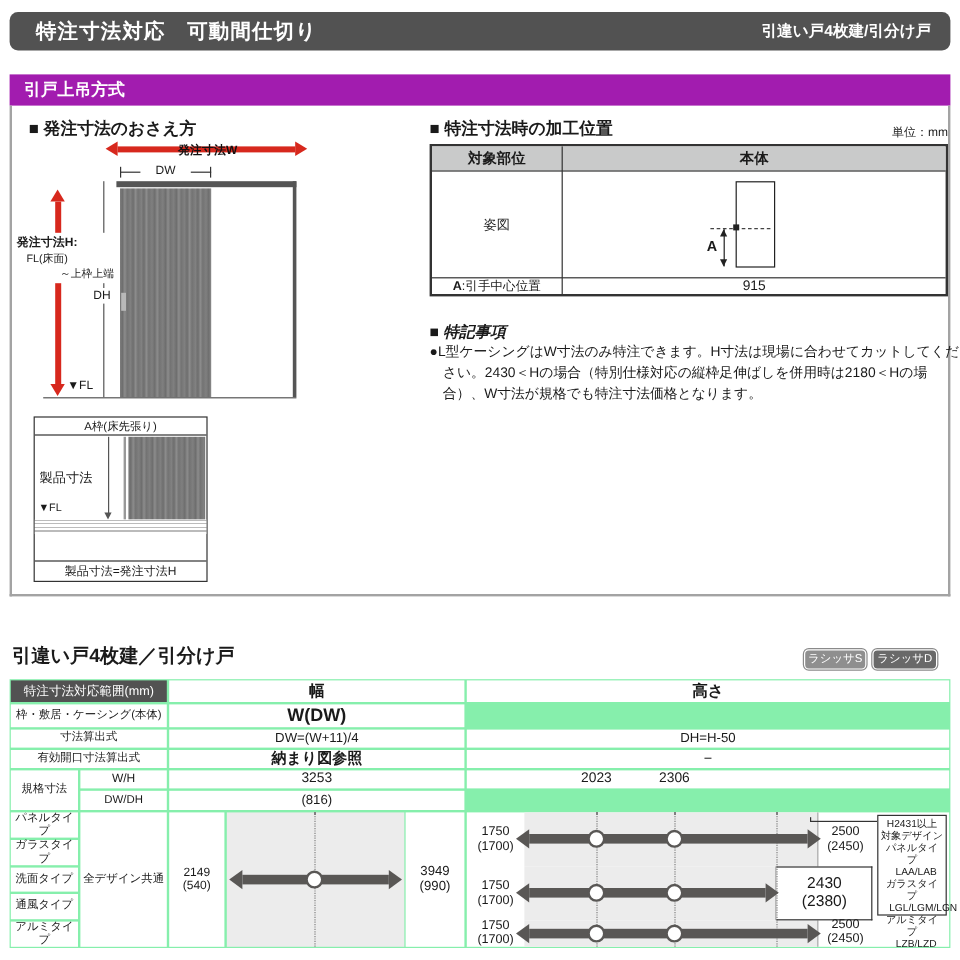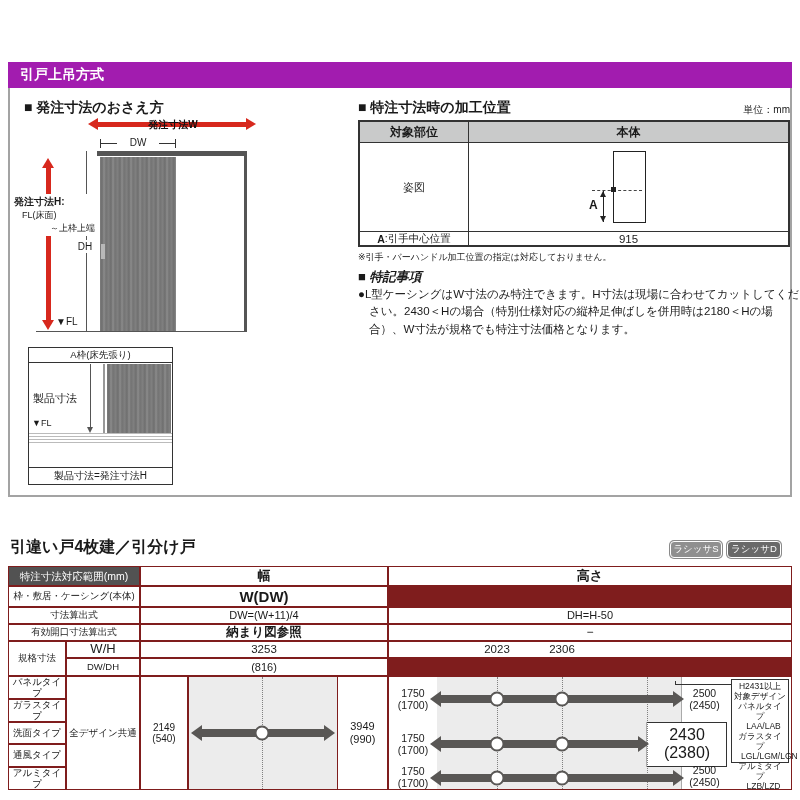--- a/index.html
+++ b/index.html
@@ -41,20 +41,25 @@
          font-size:9.5px;display:flex;align-items:center;justify-content:center;}
   .cl{display:block;}
   .cl.ind{padding-left:7px;}
   .note{color:#222;}
 </style>
 </head>
 <body>
 
 <div id="app">
 
+  <div class="abs" style="left:8px;top:10px;width:784px;height:32px;background:#525252;border-radius:7px;
+              display:flex;align-items:center;justify-content:space-between;padding:0 16px 0 22px;box-sizing:border-box;">
+    <span class="bold" style="color:#fff;font-size:17px;letter-spacing:1px;">特注寸法対応　可動間仕切り</span>
+    <span class="bold" style="color:#fff;font-size:13px;">引違い戸4枚建/引分け戸</span>
+  </div>
 
   <div class="abs flex" style="left:8px;top:62px;width:784px;height:26px;background:#a21caf;justify-content:flex-start;
               padding-left:12px;box-sizing:border-box;">
     <span class="bold" style="color:#fff;font-size:14px;">引戸上吊方式</span>
   </div>
   <div class="abs" style="left:8px;top:88px;width:784px;height:409px;border:2px solid #a3a3a3;border-top:none;box-sizing:border-box;"></div>
 
   <div class="abs bold" style="left:24px;top:99px;font-size:14px;">■ 発注寸法のおさえ方</div>
 
   <div class="rah" style="left:98px;top:122px;width:148px;"></div>
@@ -109,48 +114,47 @@
   <div class="abs" style="left:592px;top:190px;width:50px;height:0;border-top:1px dashed #444;"></div>
   <div class="abs" style="left:611px;top:187px;width:5px;height:5px;background:#222;"></div>
   <div class="bav" style="left:603px;top:191px;height:31px;"></div>
   <div class="abs bold" style="left:589px;top:198px;font-size:12px;">A</div>
 
   <div class="abs flex" style="left:360px;top:232px;width:108px;height:13px;font-size:10.5px;">
     <span class="bold">A</span>
       <span>:引手中心位置</span>
   </div>
   <div class="abs flex" style="left:469px;top:232px;width:319px;height:13px;font-size:11.5px;">915</div>
-  <div class="abs note" style="left:358px;top:251px;font-size:9px;">※引手・バーハンドル加工位置の指定は対応しておりません。</div>
 
   <div class="abs bold" style="left:358px;top:268px;font-size:13px;font-style:italic;">■ 特記事項</div>
   <div class="abs" style="left:358px;top:286px;width:434px;font-size:11.5px;line-height:1.5;padding-left:11px;text-indent:-11px;">●L型ケーシングはW寸法のみ特注できます。H寸法は現場に合わせてカットしてください。2430＜Hの場合（特別仕様対応の縦枠足伸ばしを併用時は2180＜Hの場合）、W寸法が規格でも特注寸法価格となります。</div>
 
   <div class="abs bold" style="left:10px;top:537px;font-size:16px;">引違い戸4枚建／引分け戸</div>
   <div class="badge" style="left:670px;top:541px;width:50px;height:15px;background:#8f8f8f;">ラシッサS</div>
   <div class="badge" style="left:727px;top:541px;width:52px;height:15px;background:#696969;">ラシッサD</div>
 
-  <div class="abs" style="left:8px;top:566px;width:784px;height:224px;background:#7f1d1d;">
+  <div class="abs" style="left:8px;top:566px;width:784px;height:224px;background:#86efac;">
 
     <div class="cell dark" style="left:1px;top:1px;width:130px;height:18px;font-size:10.5px;">特注寸法対応範囲(mm)</div>
     <div class="cell bold" style="left:133px;top:1px;width:246px;height:18px;font-size:13px;">幅</div>
     <div class="cell bold" style="left:381px;top:1px;width:402px;height:18px;font-size:13px;">高さ</div>
 
     <div class="cell" style="left:1px;top:21px;width:130px;height:19px;font-size:9.5px;">枠・敷居・ケーシング(本体)</div>
     <div class="cell bold" style="left:133px;top:21px;width:246px;height:19px;font-size:15px;">W(DW)</div>
 
     <div class="cell" style="left:1px;top:42px;width:130px;height:15px;font-size:9.5px;">寸法算出式</div>
     <div class="cell" style="left:133px;top:42px;width:246px;height:15px;font-size:11px;">DW=(W+11)/4</div>
     <div class="cell" style="left:381px;top:42px;width:402px;height:15px;font-size:11px;">DH=H-50</div>
 
     <div class="cell" style="left:1px;top:59px;width:130px;height:15px;font-size:9.5px;">有効開口寸法算出式</div>
     <div class="cell bold" style="left:133px;top:59px;width:246px;height:15px;font-size:12.5px;">納まり図参照</div>
     <div class="cell" style="left:381px;top:59px;width:402px;height:15px;font-size:12px;">−</div>
 
     <div class="cell" style="left:1px;top:76px;width:56px;height:33px;font-size:9.5px;">規格寸法</div>
-    <div class="cell" style="left:59px;top:76px;width:72px;height:15px;font-size:13px;">W/H</div>
+    <div class="cell" style="left:59px;top:76px;width:72px;height:15px;font-size:10px;">W/H</div>
     <div class="cell" style="left:133px;top:76px;width:246px;height:15px;font-size:11.5px;">3253</div>
     <div class="cell" style="left:381px;top:76px;width:402px;height:15px;font-size:11.5px;">
       <span class="abs flex" style="left:88px;top:0;width:40px;height:15px;">2023</span>
       <span class="abs flex" style="left:153px;top:0;width:40px;height:15px;">2306</span>
     </div>
     <div class="cell" style="left:59px;top:93px;width:72px;height:16px;font-size:9.5px;">DW/DH</div>
     <div class="cell" style="left:133px;top:93px;width:246px;height:16px;font-size:11px;">(816)</div>
 
     <div class="cell" style="left:1px;top:111px;width:56px;height:21px;font-size:9.5px;">パネルタイプ</div>
     <div class="cell" style="left:1px;top:134px;width:56px;height:21px;font-size:9.5px;">ガラスタイプ</div>
@@ -211,21 +215,21 @@
       </div>
       <div class="ra" style="left:52px;top:97px;width:232px;">
         <div class="knob" style="left:56px;"></div>
         <div class="knob" style="left:121px;"></div>
       </div>
 
       <div class="cell rng" style="left:293px;top:8px;width:45px;height:28px;font-size:10.5px;background:transparent;">
         <span>2500</span>
         <span>(2450)</span>
       </div>
-      <div class="cell rng" style="left:258px;top:53px;width:80px;height:28px;font-size:16px;background:transparent;">
+      <div class="cell rng" style="left:258px;top:53px;width:80px;height:28px;font-size:13px;background:transparent;">
         <span>2430</span>
         <span>(2380)</span>
       </div>
       <div class="cell rng" style="left:293px;top:86px;width:45px;height:26px;font-size:10.5px;background:transparent;">
         <span>2500</span>
         <span>(2450)</span>
       </div>
 
       <div class="line" style="left:286px;top:7px;width:56px;height:1px;"></div>
       <div class="line" style="left:286px;top:4px;width:1px;height:4px;"></div>

